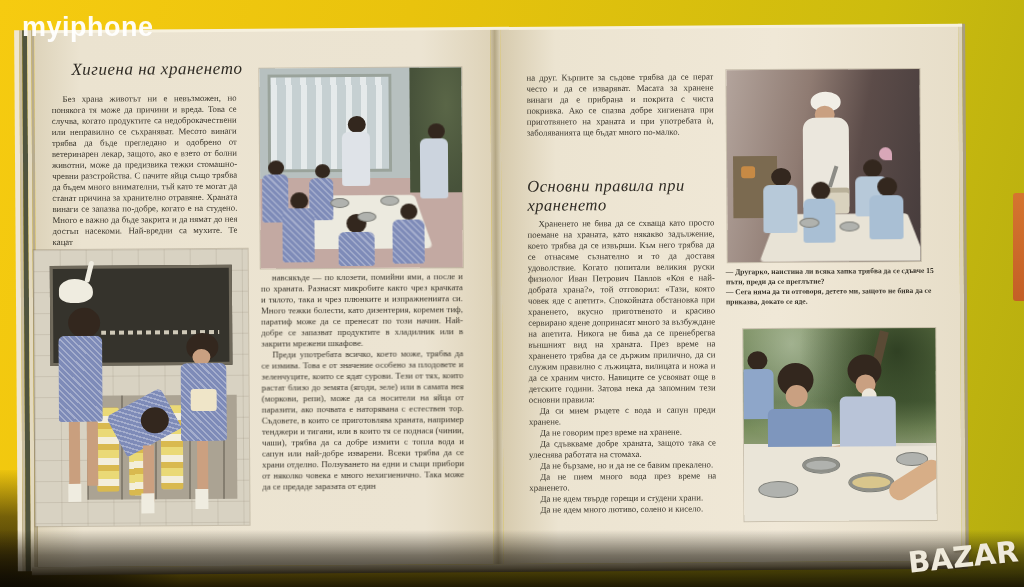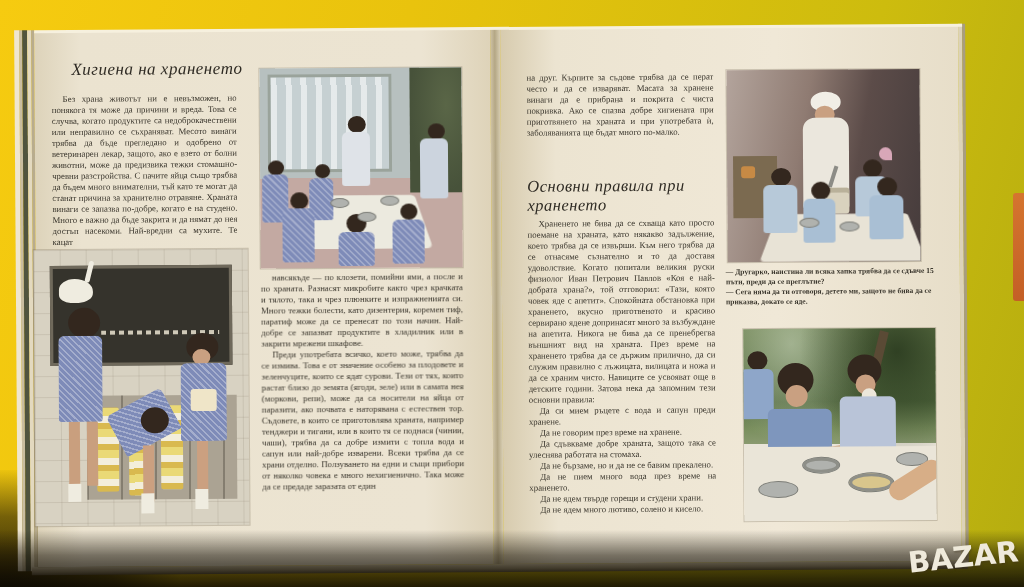--- a/index.html
+++ b/index.html
@@ -251,14 +251,15 @@
       <div class="ph p4-table"></div>
       <div class="ph bowl" style="left:58px;top:128px;width:36px;height:15px;box-shadow:inset 0 0 0 3px #8e8f88;"></div>
       <div class="ph bowl bowl-food" style="left:104px;top:144px;width:44px;height:18px;"></div>
       <div class="ph bowl" style="left:152px;top:124px;width:30px;height:12px;"></div>
       <div class="ph bowl" style="left:14px;top:152px;width:38px;height:15px;"></div>
       <div class="ph p4-arm"></div>
     </div>
   </div>
 
   <div class="abs shadow-bottom"></div>
+  <div class="abs watermark">myiphone</div>
   <div class="abs bazar">BAZAR</div>
 </div>
 
 </body></html>

